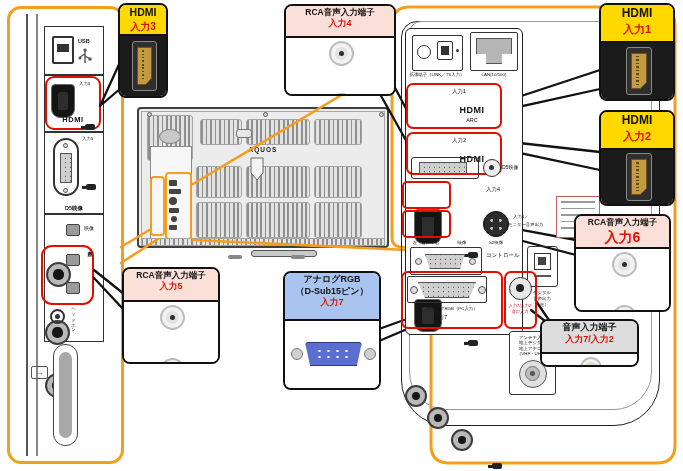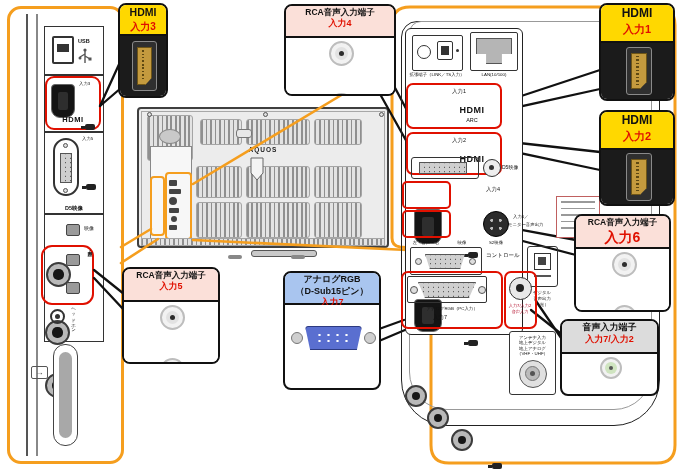--- a/index.html
+++ b/index.html
@@ -346,21 +346,21 @@
       <div class="a rca" style="left:36px;top:3px;width:25px;height:25px">
         <div class="rca-core" style="background:#e2e2e2"></div>
           <div class="rca-hole" style="background:#2d2d2d"></div>
       </div>
       <div class="a rca" style="left:36px;top:31px;width:25px;height:25px">
         <div class="rca-core" style="background:#d81810"></div>
       </div>
     </div>
   </div>
 
-  <div class="a z3 callout" style="left:560px;top:319px;width:99px;height:77px">
+  <div class="a z3 callout" style="left:540px;top:319px;width:99px;height:48px">
     <div class="co-head grayh" style="height:33px">
       <div style="font-size:9px">音声入力端子</div>
       <div class="red-t" style="font-size:9px">入力7/入力2</div>
     </div>
     <div class="co-body" style="height:30px">
       <div class="a rca" style="left:38px;top:3px;width:22px;height:22px">
         <div class="rca-core" style="background:#cfe4c0"></div>
           <div class="rca-hole" style="background:#555"></div>
       </div>
     </div>
@@ -376,21 +376,21 @@
         <div class="rca-core" style="background:#e2e2e2"></div>
           <div class="rca-hole" style="background:#2d2d2d"></div>
       </div>
       <div class="a rca" style="left:36px;top:31px;width:25px;height:25px">
         <div class="rca-core" style="background:#d81810"></div>
       </div>
     </div>
   </div>
 
   <div class="a z3 callout" style="left:283px;top:271px;width:98px;height:119px">
-    <div class="co-head blue" style="height:32px">
+    <div class="co-head blue" style="height:48px">
       <div style="font-size:9px">アナログRGB</div>
       <div style="font-size:9px">（D-Sub15ピン）</div>
       <div class="red-t" style="font-size:9px">入力7</div>
     </div>
     <div class="co-body" style="height:67px">
       <div class="a" style="left:6px;top:27px;width:12px;height:12px;border-radius:50%;background:#cfcfcf;border:1.5px solid #777"></div>
       <div class="a" style="left:79px;top:27px;width:12px;height:12px;border-radius:50%;background:#cfcfcf;border:1.5px solid #777"></div>
       <div class="a" style="left:20px;top:21px;width:57px;height:24px;background:#5a6fd0;border:1.5px solid #2d3a80;border-radius:3px;clip-path:polygon(0 0,100% 0,91% 100%,9% 100%)">
         <div class="a" style="inset:4px 7px;background-image:radial-gradient(#fff 1px,transparent 1.6px);background-size:9px 6px;background-position:2px 1px"></div>
       </div>

